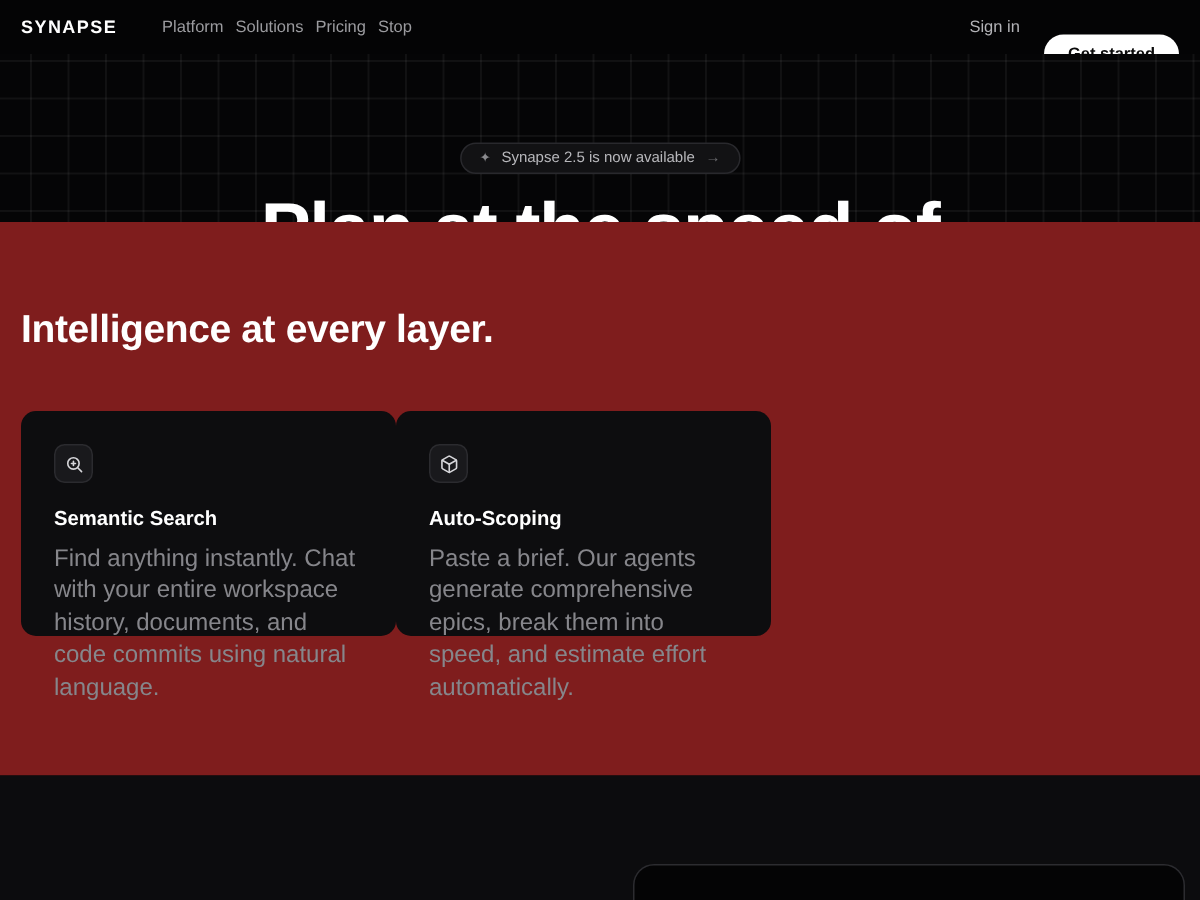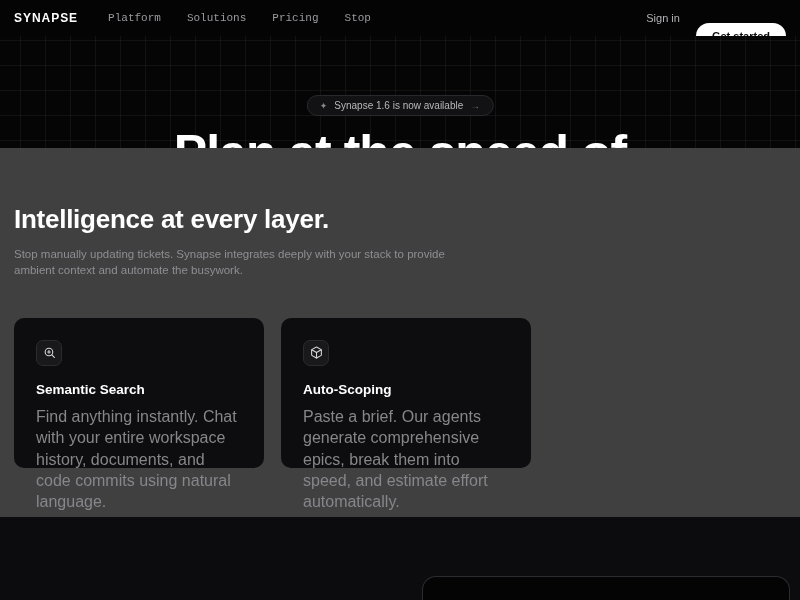--- a/index.html
+++ b/index.html
@@ -10,21 +10,21 @@
     -webkit-font-smoothing:antialiased;
   }
   .page { position:relative; width:800px; height:600px; background:#010102; }
 
   
   .nav {
     position:absolute; top:0; left:0; width:800px; height:36px;
     background:#040405; display:flex; align-items:center; padding:0 14px;
   }
   .brand { font-size:12px; font-weight:700; letter-spacing:.08em; color:#fff; margin-right:30px; cursor:pointer; }
-  .nav-links { display:flex; align-items:center; gap:26px;font-family:Liberation Mono, monospace; }
+  .nav-links { display:flex; align-items:center; gap:8px; }
   .nav-link { font-size:11px; color:#9b9b9f; cursor:pointer; }
   .nav-right { margin-left:auto; display:flex; align-items:center; gap:16px; }
   .signin { font-size:11px; color:#b3b3b7; cursor:pointer; }
   .cta-btn {
     background:#ffffff; color:#0a0a0a; font-size:11px; font-weight:600;
     border:none; border-radius:999px; padding:7px 16px; cursor:pointer;
     font-family:inherit;
     margin-top:36px;
   }
 
@@ -49,27 +49,27 @@
   .badge-arrow { font-size:10px; color:#6a6a6e; }
   .hero-heading {
     position:absolute; top:88px; left:50%; transform:translateX(-50%);
     width:500px; text-align:center;
     font-size:50px; line-height:1.16; font-weight:700; letter-spacing:-0.02em; color:#ffffff;
   }
 
   
   .features {
     position:absolute; top:148px; left:0; width:800px; height:369px;
-    background:#404040; padding:56px 14px 0;
+    background:#7f1d1d; padding:56px 14px 0;
   }
   .features-h2 { font-size:26px; font-weight:700; letter-spacing:-0.01em; color:#fff; }
   .features-sub {
     margin-top:11px; font-size:11.5px; line-height:1.42; color:#8e8e93; max-width:440px;
   }
-  .cards { display:flex; gap:17px; margin-top:39px; }
+  .cards { display:flex; gap:0; margin-top:39px; }
   .card {
     width:250px; height:150px; background:#0d0d0f; border-radius:10px;
     padding:22px; flex:0 0 auto;
   }
   .icon-tile {
     width:26px; height:26px; border-radius:7px; background:#19191c;
     border:1px solid #2b2b2f; display:flex; align-items:center; justify-content:center;
     color:#d6d6da;
   }
   .icon-tile svg { width:13px; height:13px; stroke:currentColor; stroke-width:2;
@@ -103,29 +103,28 @@
     </nav>
     <div class="nav-right">
       <span class="signin">Sign in</span>
       <button class="cta-btn">Get started</button>
     </div>
   </header>
 
   <section class="hero">
     <div class="badge">
       <span class="badge-spark">✦</span>
-      <span class="badge-text">Synapse 1.6 is now available</span>
+      <span class="badge-text">Synapse 2.5 is now available</span>
       <span class="badge-arrow">→</span>
     </div>
     <h1 class="hero-heading">Plan at the speed of thought.</h1>
   </section>
 
   <section class="features">
     <h2 class="features-h2">Intelligence at every layer.</h2>
-    <p class="features-sub">Stop manually updating tickets. Synapse integrates deeply with your stack to provide ambient context and automate the busywork.</p>
 
     <div class="cards">
 
       <div class="card">
         <div class="icon-tile">
           <svg viewBox="0 0 24 24" aria-hidden="true">
             <circle cx="11" cy="11" r="7"></circle>
             <line x1="21" y1="21" x2="16.3" y2="16.3"></line>
             <line x1="11" y1="8.5" x2="11" y2="13.5"></line>
             <line x1="8.5" y1="11" x2="13.5" y2="11"></line>

